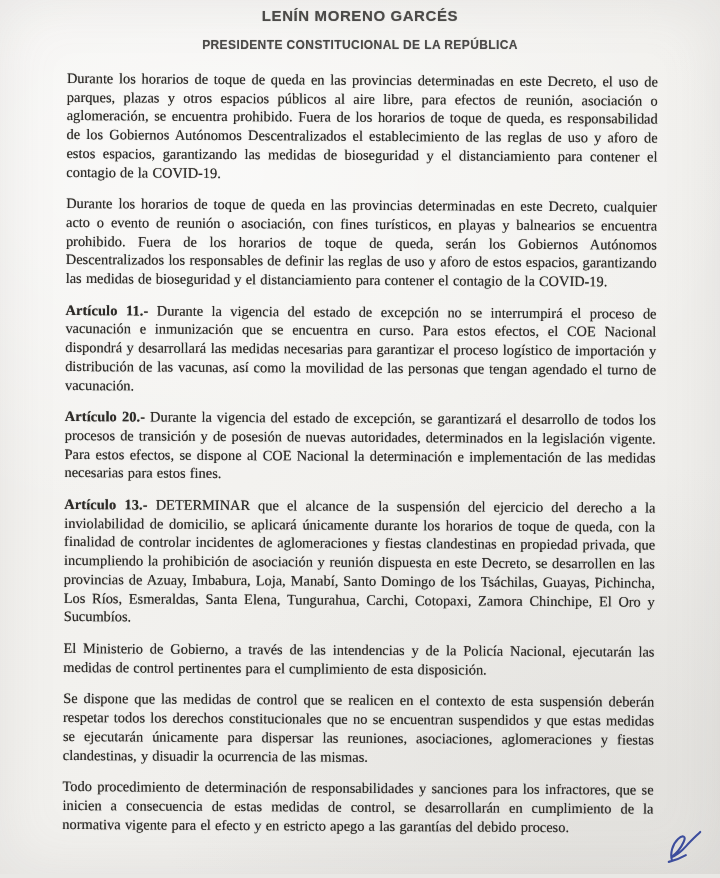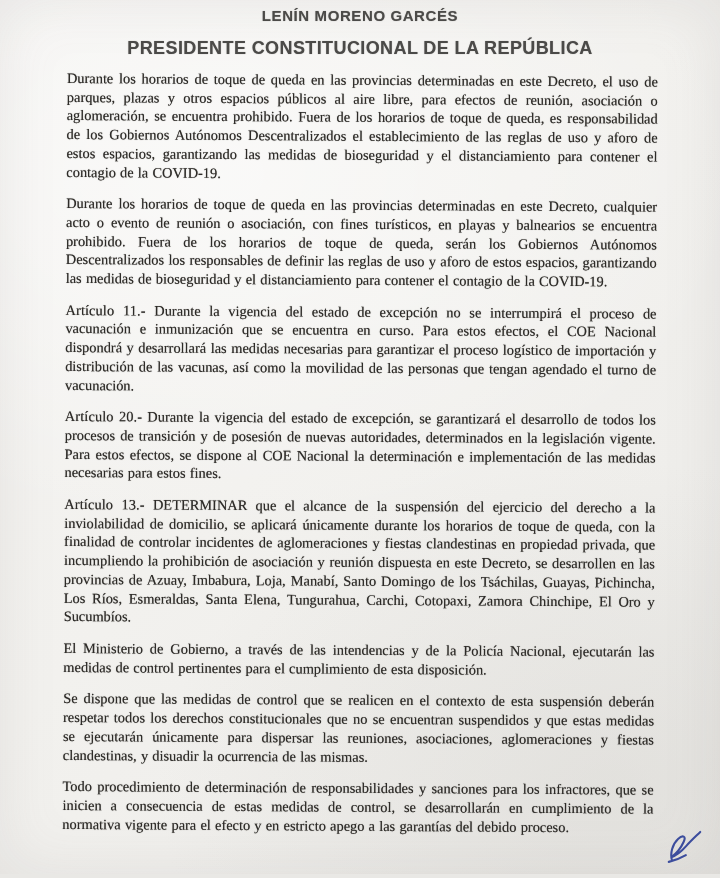--- a/index.html
+++ b/index.html
@@ -26,21 +26,21 @@
     font-family: "Liberation Sans", sans-serif;
     font-weight: bold;
     color: #4b4a48;
     text-shadow: 0 0 1px rgba(90,88,85,0.55);
   }
   .doc-header .author-name {
     font-size: 15px;
     letter-spacing: 0.6px;
   }
   .doc-header .author-title {
-    font-size: 18px;
+    font-size: 12px;
     margin-top: 14px;
     letter-spacing: 0.4px;
   }
   .doc-body {
     position: absolute;
     top: 69px;
     left: 67px;
     width: 591px;
     transform: rotate(0.35deg);
     transform-origin: top left;
@@ -49,21 +49,21 @@
     line-height: 18.7px;
     color: #2d2b28;
     text-align: justify;
     text-shadow: 0 0 0.8px rgba(68,65,60,0.75);
     word-spacing: 0.6px;
   }
   .doc-body p {
     margin: 0 0 13px 0;
   }
   .doc-body p strong {
-    font-weight: normal;
+    font-weight: bold;
     letter-spacing: 0.1px;
   }
   .signature-mark {
     position: absolute;
     right: 18px;
     bottom: 6px;
     width: 34px;
     height: 42px;
     transform: rotate(8deg);
   }

